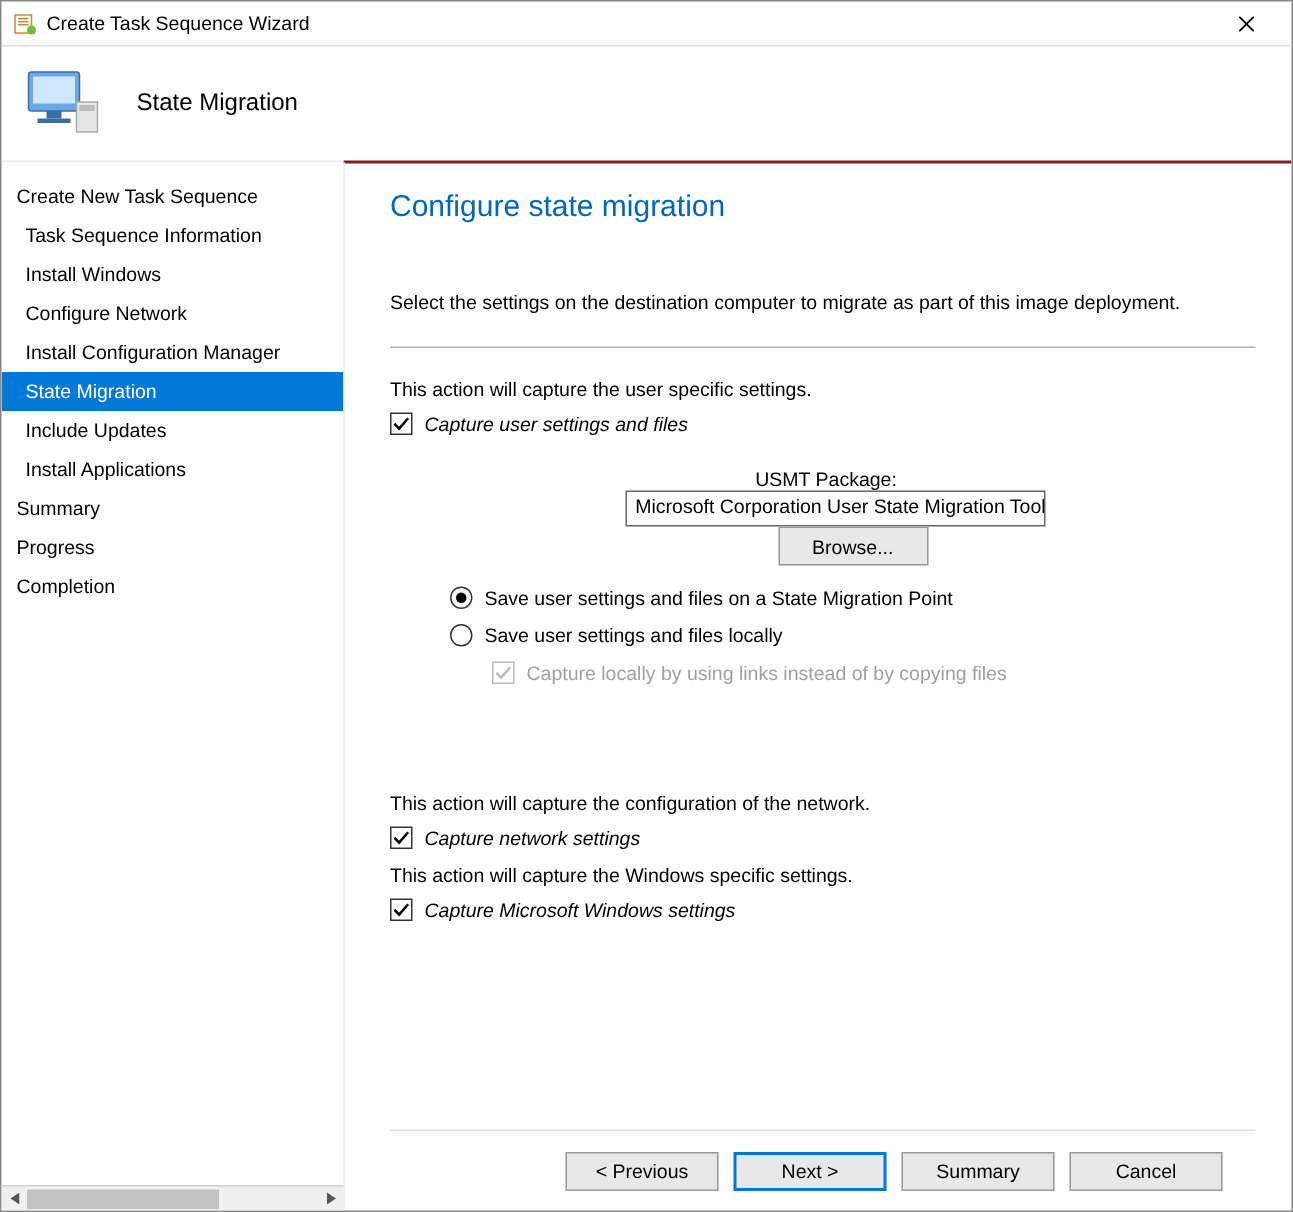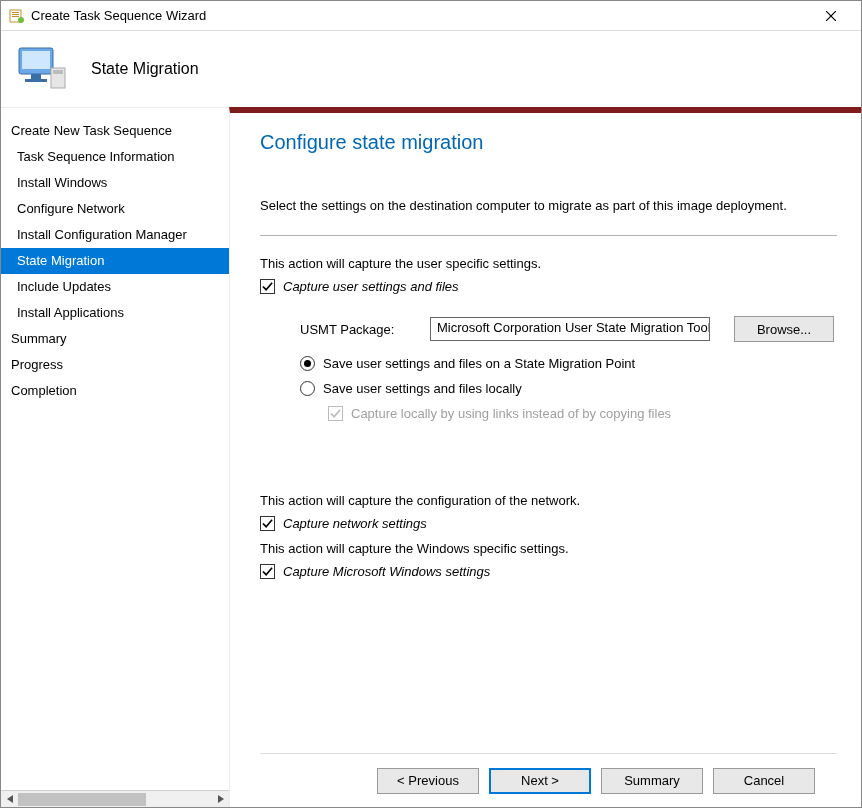--- a/index.html
+++ b/index.html
@@ -83,21 +83,21 @@
       font-size: 10px; color: #555;
     }
     .sidebar-scroll .track { flex:1; height: 17px; position:relative; }
     .sidebar-scroll .thumb {
       position: absolute; left: 0; top: 2px; width: 128px; height: 13px;
       background: #c2c2c2;
     }
     .main {
       flex: 1;
       padding: 18px 24px 0 30px;
-      border-top: 6px solid #7f1d1d;
+      border-top: 2px solid #7f1d1d;
       border-left: 1px solid #ececec;
       display: flex;
       flex-direction: column;
       min-height: 0;
     }
     .main h1 {
       margin: 0 0 44px 0;
       font-size: 20px;
       font-weight: 400;
       color: #0067b5;
@@ -126,21 +126,21 @@
       width: 15px; height: 15px;
       border: 1px solid #333;
       border-radius: 50%;
       display: inline-flex;
       align-items: center;
       justify-content: center;
       margin-right: 8px;
       background: #fff;
     }
     .radio .dot { width: 7px; height: 7px; border-radius: 50%; background:#000; }
-    .pkg-row { display: flex; align-items: center; margin: 12px 0 14px 40px; }
+    .pkg-row { display: flex; align-items: center; margin: 12px 0 14px 40px; flex-direction: column; }
     .pkg-label { width: 130px; }
     .pkg-input {
       border: 1px solid #666;
       height: 24px;
       width: 280px;
       padding: 2px 6px;
       font-family: inherit;
       font-size: 13px;
       margin-right: 24px;
       overflow: hidden; white-space: nowrap;

